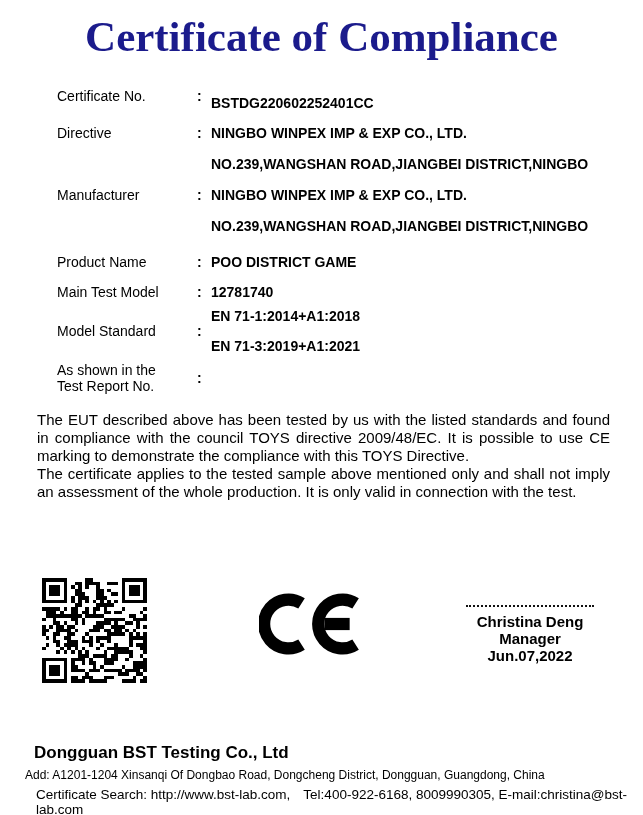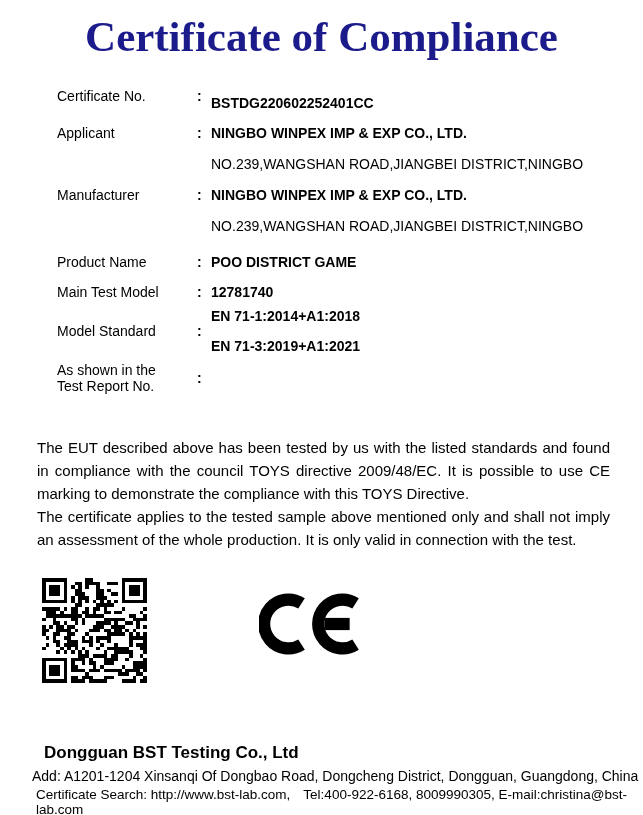--- a/index.html
+++ b/index.html
@@ -24,71 +24,71 @@
   }
   .lbl, .colon, .val, .addr {
     position:absolute;
     font-size:14px;
     line-height:15px;
     white-space:nowrap;
   }
   .lbl   { left:57px;  font-weight:normal; }
   .colon { left:197px; font-weight:bold; }
   .val   { left:211px; font-weight:bold; }
-  .addr  { left:211px; font-weight:normal; }
+  .addr  { left:211px; font-weight:bold; }
   .body-text {
     position:absolute;
-    left:37px; top:436px; width:573px;
-    font-size:15px; line-height:23px;
+    left:37px; top:411px; width:573px;
+    font-size:15px; line-height:18px;
     text-align:justify;
   }
   .qr {
     position:absolute; left:42px; top:578px;
     width:105px; height:105px;
   }
   .ce {
     position:absolute; left:259px; top:591px;
     width:102px; height:66px;
   }
   .sig {
     position:absolute; left:450px; top:605px; width:160px;
     text-align:center;
   }
   .sig-line {
     width:128px; height:0; margin:0 auto 6px auto;
     border-top:2px dotted #111;
   }
   .sig-text { font-size:15px; font-weight:bold; line-height:17px; }
   .footer-company {
-    position:absolute; left:44px; top:743px;
+    position:absolute; left:34px; top:743px;
     font-size:17px; font-weight:bold;
   }
   .footer-line1 {
-    position:absolute; left:32px; top:768px;
-    font-size:14px;
+    position:absolute; left:25px; top:768px;
+    font-size:12px;
   }
   .footer-line2 {
     position:absolute; left:36px; top:787px;
     font-size:13.5px;
   }
   .footer-line2 .gap { display:inline-block; width:13px; }
   svg { display:block; }
 </style>
 </head>
 <body>
 
 <div class="page">
 
   <div class="title">Certificate of Compliance</div>
 
   <span class="lbl" style="top:89px">Certificate No.</span>
   <span class="colon" style="top:89px">:</span>
   <span class="val" style="top:96px">BSTDG220602252401CC</span>
 
-  <span class="lbl" style="top:126px">Applicant</span>
+  <span class="lbl" style="top:126px">Directive</span>
   <span class="colon" style="top:126px">:</span>
   <span class="val" style="top:126px">NINGBO WINPEX IMP &amp; EXP CO., LTD.</span>
   <span class="addr" style="top:157px">NO.239,WANGSHAN ROAD,JIANGBEI DISTRICT,NINGBO</span>
 
   <span class="lbl" style="top:188px">Manufacturer</span>
   <span class="colon" style="top:188px">:</span>
   <span class="val" style="top:188px">NINGBO WINPEX IMP &amp; EXP CO., LTD.</span>
   <span class="addr" style="top:219px">NO.239,WANGSHAN ROAD,JIANGBEI DISTRICT,NINGBO</span>
 
   <span class="lbl" style="top:255px">Product Name</span>
@@ -537,20 +537,26 @@
       <rect x="27" y="28" width="1" height="1"></rect>
       <rect x="28" y="28" width="1" height="1"></rect>
     </svg>
 
   <svg class="ce" viewBox="0 0 117 74">
     <path d="M 48.8 13.3 A 28 28 0 1 0 48.8 60.7" fill="none" stroke="#000" stroke-width="14"></path>
     <path d="M 110.8 13.3 A 28 28 0 1 0 110.8 60.7" fill="none" stroke="#000" stroke-width="14"></path>
     <path d="M 75 37 L 104 37" fill="none" stroke="#000" stroke-width="14"></path>
   </svg>
 
+  <div class="sig">
+    <div class="sig-line"></div>
+    <div class="sig-text">Christina Deng</div>
+    <div class="sig-text">Manager</div>
+    <div class="sig-text">Jun.07,2022</div>
+  </div>
 
   <div class="footer-company">Dongguan BST Testing Co., Ltd</div>
   <div class="footer-line1">Add: A1201-1204 Xinsanqi Of Dongbao Road, Dongcheng District, Dongguan, Guangdong, China</div>
   <div class="footer-line2">
     <span>Certificate Search: http://www.bst-lab.com,</span><span class="gap"></span><span>Tel:400-922-6168, 8009990305, E-mail:christina@bst-lab.com</span>
   </div>
 
 </div>
 
 </body></html>

